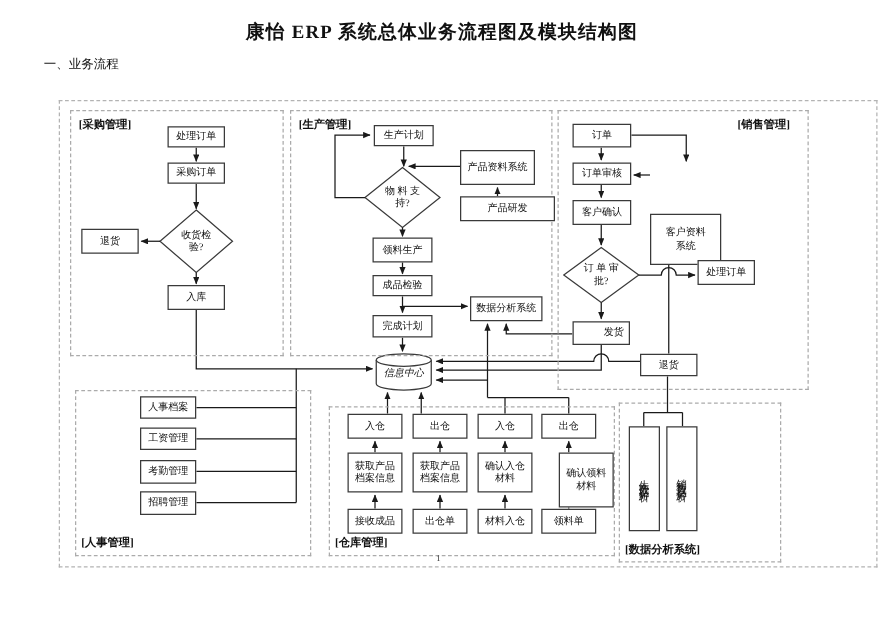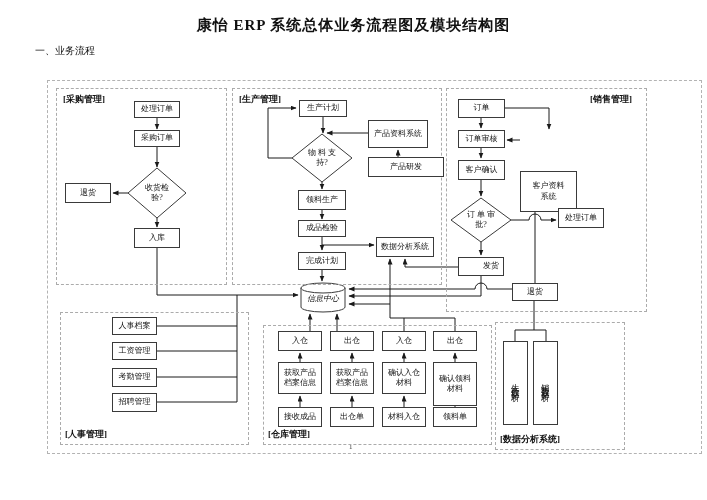--- a/index.html
+++ b/index.html
@@ -152,21 +152,21 @@
       <div class="node" style="left: 278px; top: 331px; width: 44px; height: 20px;">入仓</div>
       <div class="node" style="left: 330px; top: 331px; width: 44px; height: 20px;">出仓</div>
       <div class="node" style="left: 382px; top: 331px; width: 44px; height: 20px;">入仓</div>
       <div class="node" style="left: 433px; top: 331px; width: 44px; height: 20px;">出仓</div>
       <div class="node" style="left: 278px; top: 362px; width: 44px; height: 32px;">获取产品
 档案信息</div>
       <div class="node" style="left: 330px; top: 362px; width: 44px; height: 32px;">获取产品
 档案信息</div>
       <div class="node" style="left: 382px; top: 362px; width: 44px; height: 32px;">确认入仓
 材料</div>
-      <div class="node" style="left: 433px; top: 362px; width: 44px; height: 44px;">确认领料
+      <div class="node" style="left: 447px; top: 362px; width: 44px; height: 44px;">确认领料
 材料</div>
       <div class="node" style="left: 278px; top: 407px; width: 44px; height: 20px;">接收成品</div>
       <div class="node" style="left: 330px; top: 407px; width: 44px; height: 20px;">出仓单</div>
       <div class="node" style="left: 382px; top: 407px; width: 44px; height: 20px;">材料入仓</div>
       <div class="node" style="left: 433px; top: 407px; width: 44px; height: 20px;">领料单</div>
       <div class="node vbox" style="left: 503px; top: 341px; width: 25px; height: 84px;">生产数据分析</div>
       <div class="node vbox" style="left: 533px; top: 341px; width: 25px; height: 84px;">销售数据分析</div>
     </div>
 </div>
 

